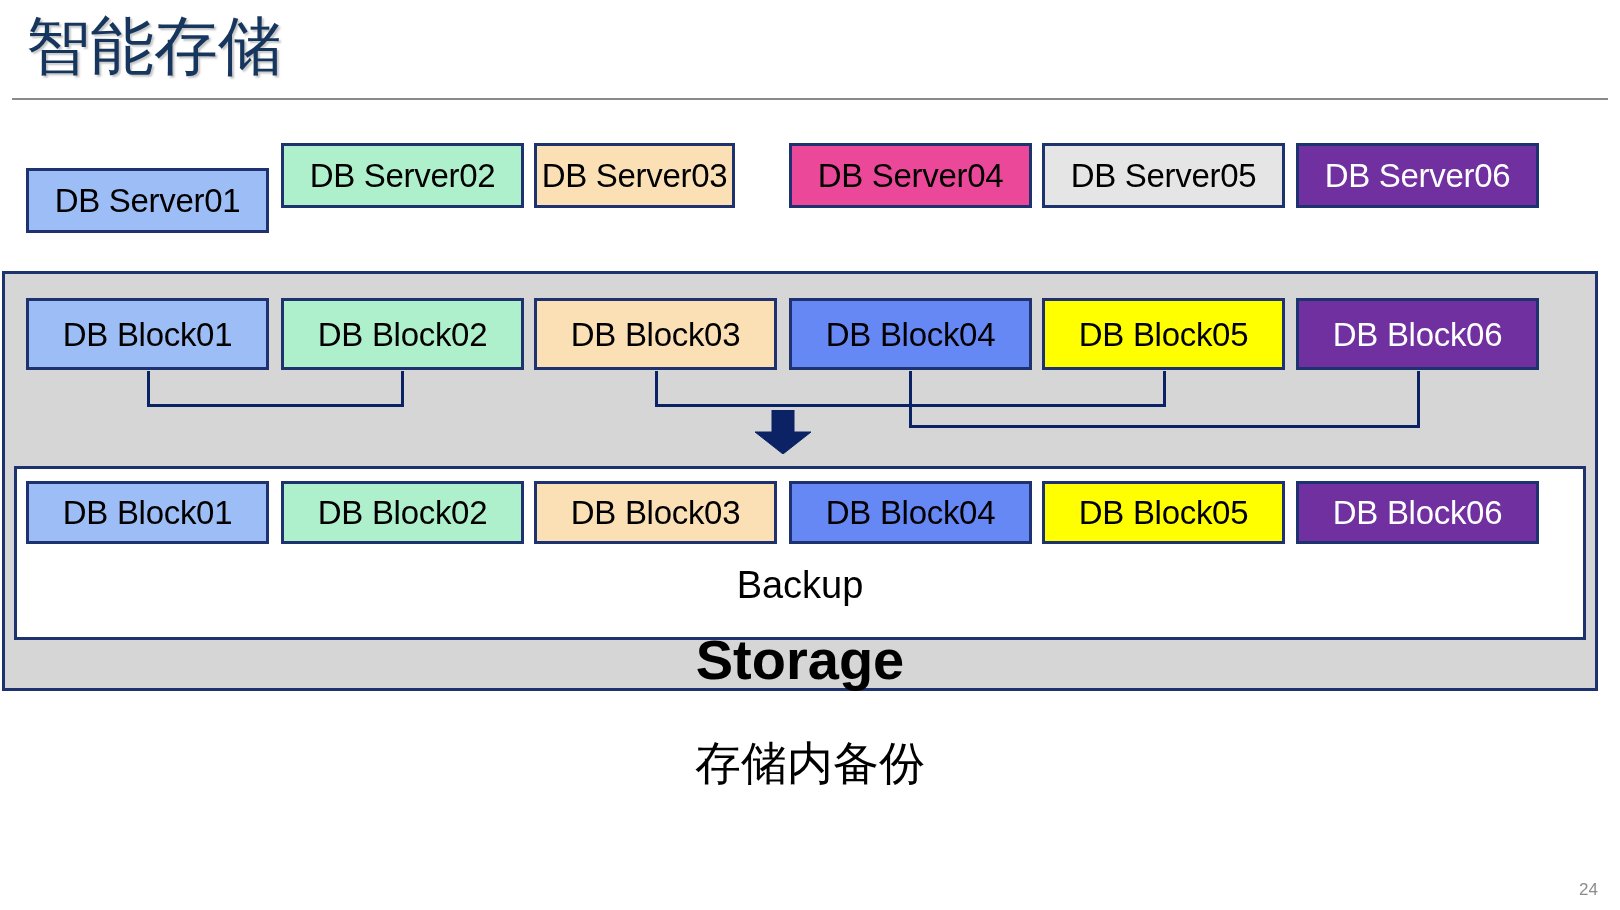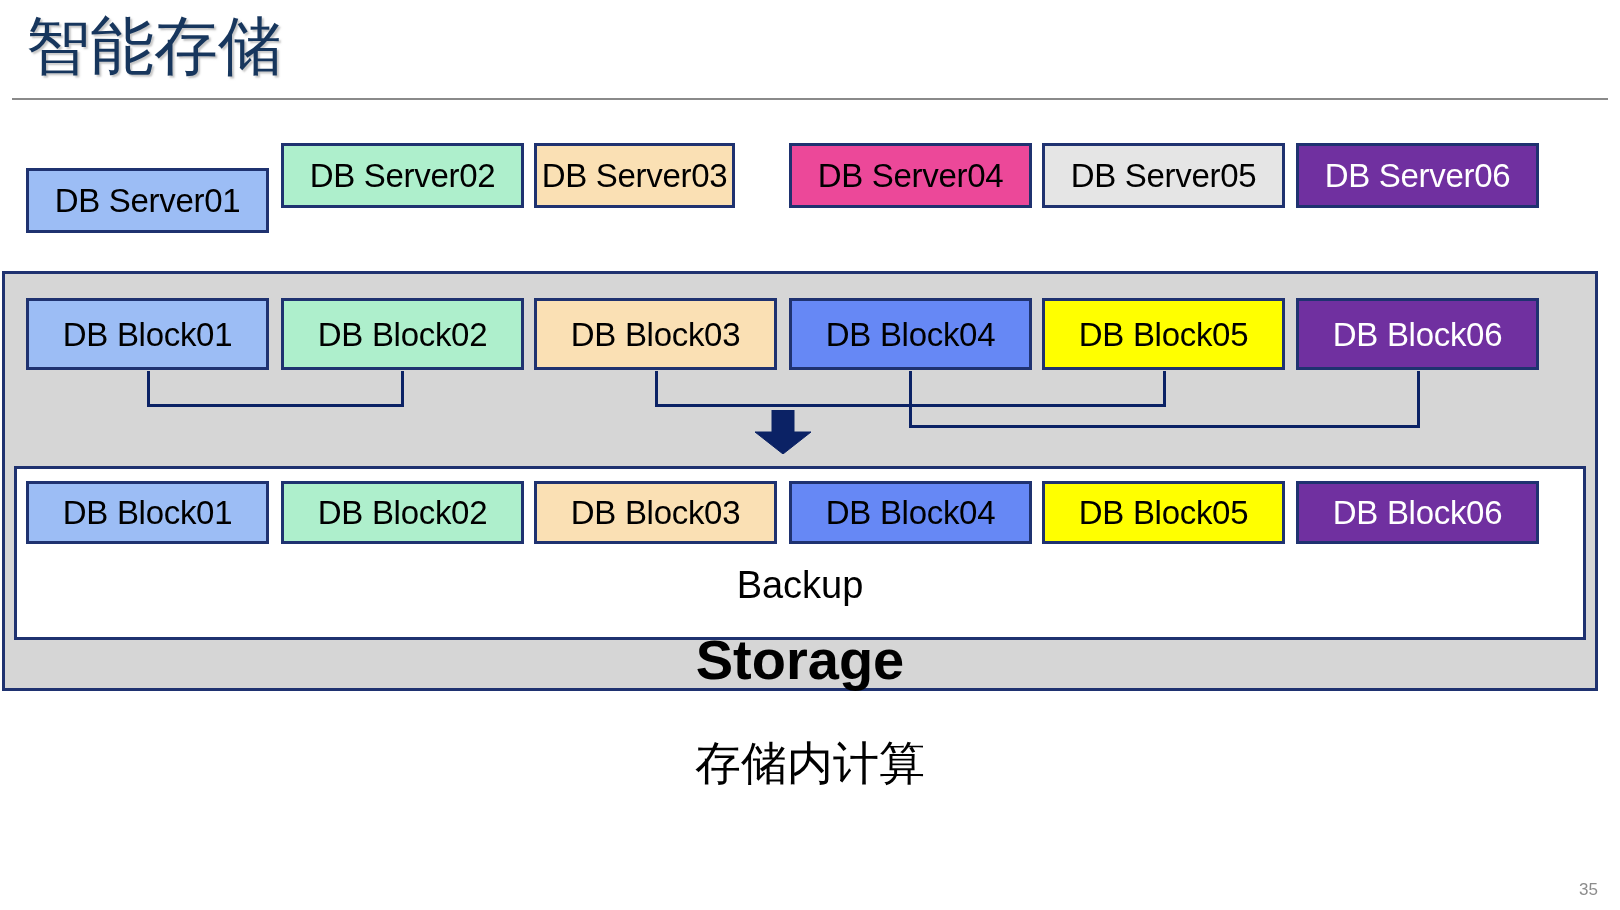--- a/index.html
+++ b/index.html
@@ -234,16 +234,16 @@
     </div>
     <div class="node on-purple" style="left: 1296px; width: 243px; background: rgb(112, 48, 160); color: rgb(255, 255, 255);">
       <span>DB Block06</span>
     </div>
   </div>
 <div id="backup-label">Backup</div>
 
 <div id="storage-label">Storage</div>
 
 <div id="caption">
-    <div>存储内计算</div>
-  </div>
-
-<div id="page-number">35</div>
+    <div>存储内备份</div>
+  </div>
+
+<div id="page-number">24</div>
 
 </body></html>

